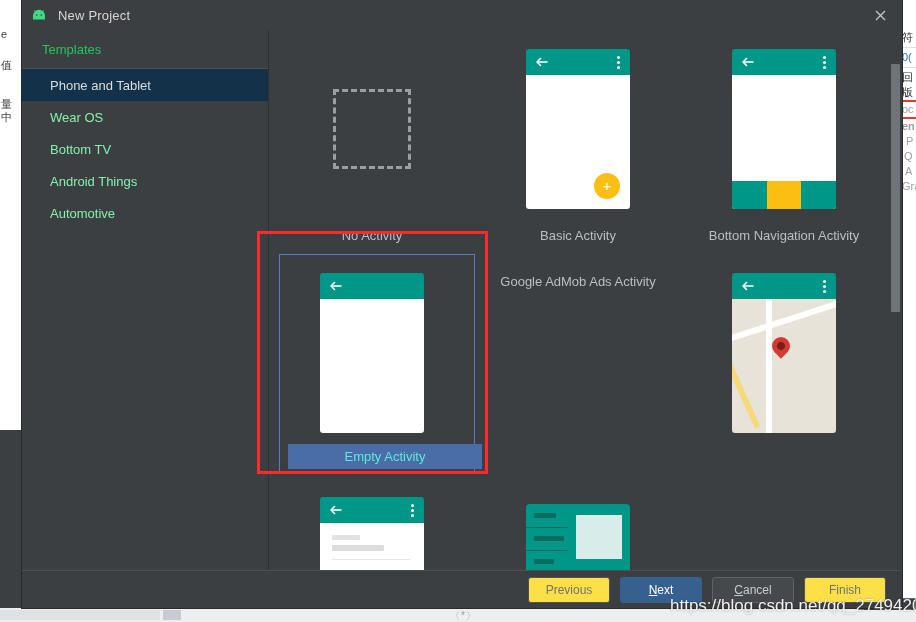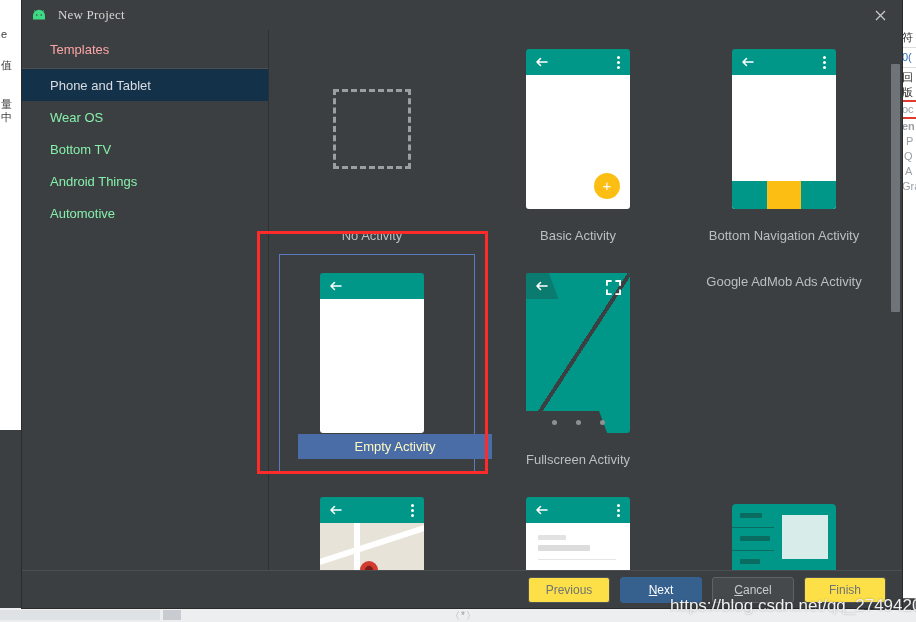--- a/index.html
+++ b/index.html
@@ -53,43 +53,43 @@
   
   #dialog {
     position: absolute; left: 22px; top: 0; width: 880px; height: 608px;
     background: #3c3f41; color: #bbbbbb;
     box-shadow: 0 0 0 1px #2b2b2b;
   }
 
   
   .titlebar {
     position: relative; height: 30px; background: #3c3f41;
-    display: flex; align-items: center; font-family: Liberation Serif, serif;
+    display: flex; align-items: center;
   }
   .droid-icon { margin-left: 8px; width: 18px; height: 14px; display:block; }
   .title-text {
     margin-left: 10px; font-size: 13px; color: #d6d6d6; letter-spacing: .2px;
   }
   .close-btn {
     position: absolute; right: 10px; top: 4px;
     width: 24px; height: 22px; display:flex; align-items:center; justify-content:center;
     color: #c7c7c7; font-size: 15px; line-height: 1; cursor: pointer;
   }
 
   
   .dlg-body { position: absolute; left:0; top:30px; width:880px; height:540px; display:flex; }
 
   
   .sidebar {
     width: 247px; height: 540px; background: #3c3f41;
     border-right: 1px solid #2e3133; position: relative; flex: none;
   }
   .sb-header {
-    height: 38px; display:flex; align-items:center; padding-left: 28px;
-    font-size: 13px; color: #fca5a5;
+    height: 38px; display:flex; align-items:center; padding-left: 20px;
+    font-size: 13px; color: #22c55e;
   }
   .sb-divider { height:1px; background:#4c5053; }
   .sb-item {
     height: 32px; display:flex; align-items:center; padding-left: 28px;
     font-size: 13px; color: #86efac; cursor: pointer;
   }
   .sb-item.selected { background: #14314a; color: #d7dde2; }
 
   
   .grid-pane {
@@ -111,22 +111,22 @@
   }
   .tpl-label {
     margin-top: 10px; font-size: 13px; color: #b9bfc4; text-align:center;
   }
   .tpl-cell.selected .sel-frame {
     position:absolute; left: 10px; top: 0px; width: 196px; height: 219px;
     border: 1px solid #5a7bbd; pointer-events:none;
   }
   .tpl-cell.selected .tpl-label {
     position: absolute; left: 11px; bottom: 1px; width: 194px;
-    background: #4a6da7; color: #fef9c3;
-    padding: 5px 0; margin:18px;
+    background: #4a6da7; color: #5eead4;
+    padding: 5px 0; margin:8px;
   }
 
   
   .phone { position: relative; width: 104px; height: 160px; border-radius: 3px; overflow: hidden; }
   .phone-bar {
     position:absolute; left:0; top:0; width:100%; height:26px; background:#009688;
   }
   .phone-body { position:absolute; left:0; top:26px; right:0; bottom:0; background:#ffffff; }
   .back-arrow { position:absolute; left:9px; top:6px; width:14px; height:14px; }
   .kebab { position:absolute; right:10px; top:7px; width:3px; height:13px; }
@@ -367,42 +367,20 @@
                 <div class="phone-body"></div>
                 <div class="phone-bar"></div>
                 <svg class="back-arrow" viewBox="0 0 14 14">
                   <path stroke="#fff" stroke-width="1.6" fill="none" stroke-linecap="round" stroke-linejoin="round" d="M12 7H2M5.5 3.5 2 7l3.5 3.5"></path>
                 </svg>
               </div>
             </div>
             <div class="tpl-label">Empty Activity</div>
           </div>
 
-          <div class="tpl-cell">
-            <div class="tpl-art">
-              <div class="fs-phone">
-                <div class="fs-fill"></div>
-                <div class="fs-topbar"></div>
-                <div class="fs-wedge"></div>
-                <div class="fs-diag"></div>
-                <svg class="back-arrow" viewBox="0 0 14 14">
-                  <path stroke="#fff" stroke-width="1.6" fill="none" stroke-linecap="round" stroke-linejoin="round" d="M12 7H2M5.5 3.5 2 7l3.5 3.5"></path>
-                </svg>
-                <svg class="fs-expand" viewBox="0 0 16 16">
-                  <path fill="#fff" d="M0 0h6v2H2v4H0V0zM10 0h6v6h-2V2h-4V0zM0 10h2v4h4v2H0v-6zM14 10h2v6h-6v-2h4v-4z"></path>
-                </svg>
-                <div class="fs-dots">
-                    <i></i>
-                    <i></i>
-                    <i></i>
-                  </div>
-              </div>
-            </div>
-            <div class="tpl-label">Fullscreen Activity</div>
-          </div>
 
           <div class="tpl-cell">
             <div class="tpl-label">Google AdMob Ads Activity</div>
           </div>
 
           <div class="tpl-cell">
             <div class="tpl-art">
               <div class="phone">
                 <div class="map-body">
                   <div class="map-rd" style="left:-10px; top:18px; width:130px; height:6px; transform:rotate(-18deg);"></div>

